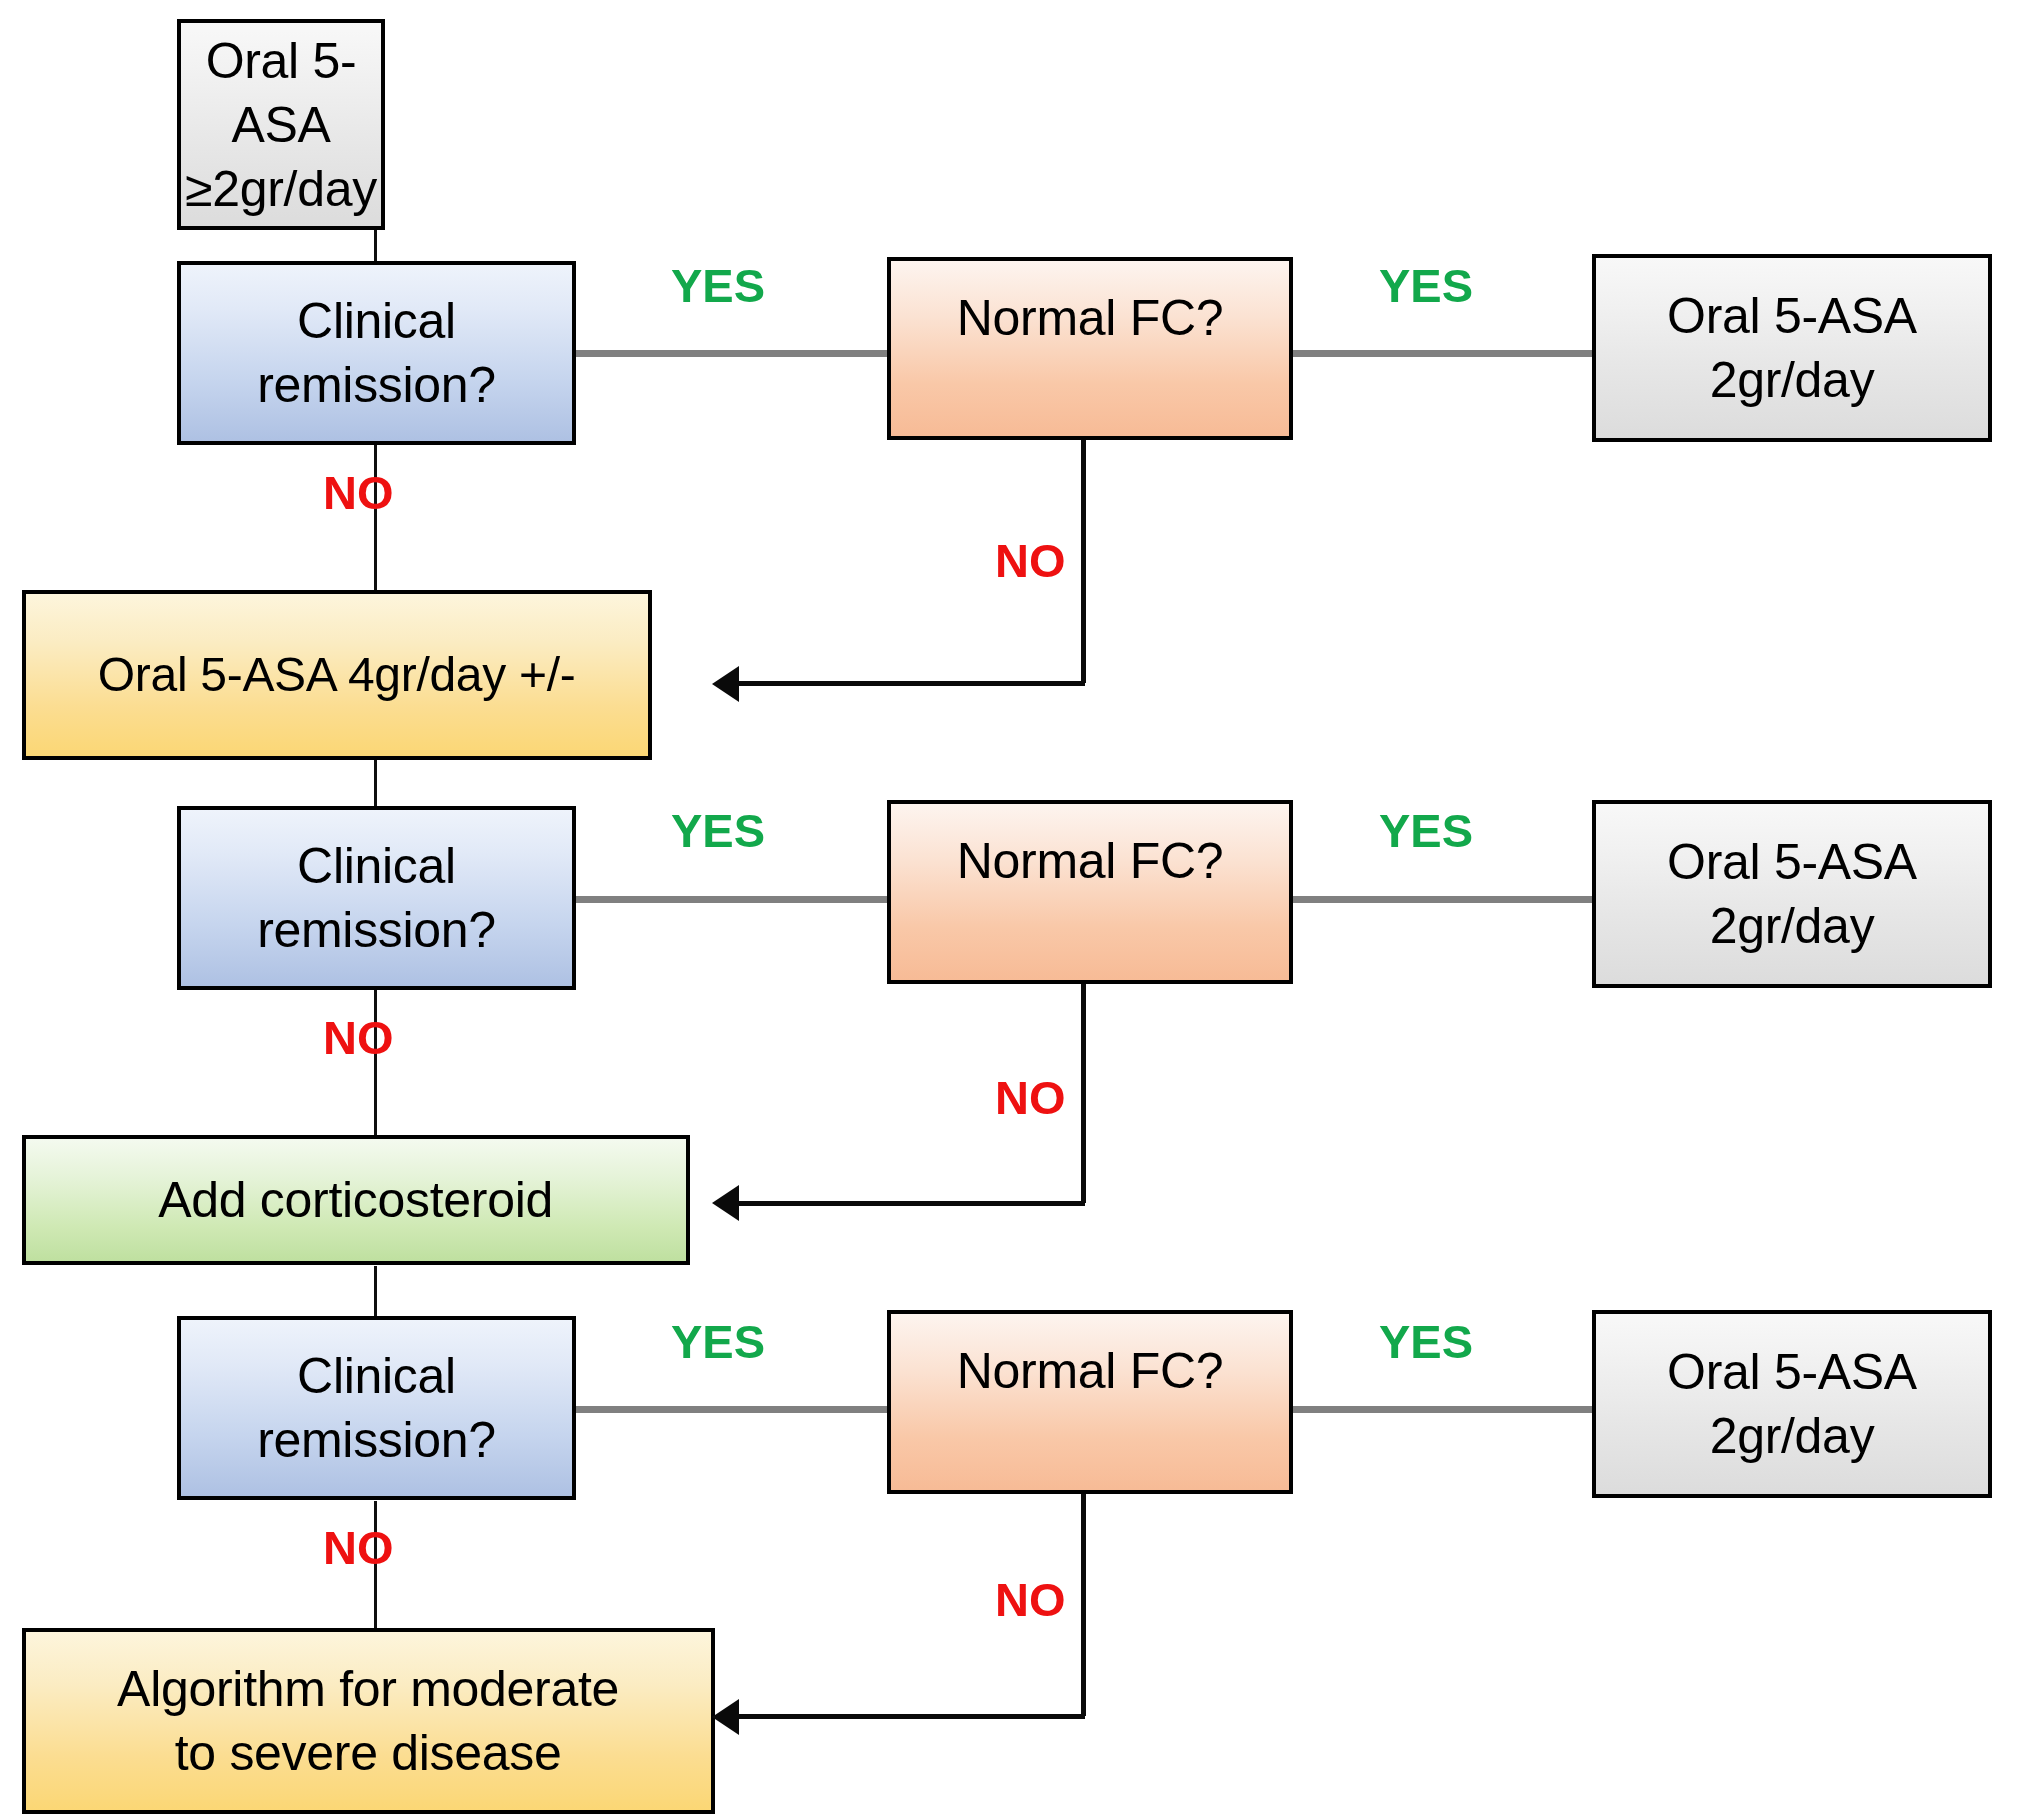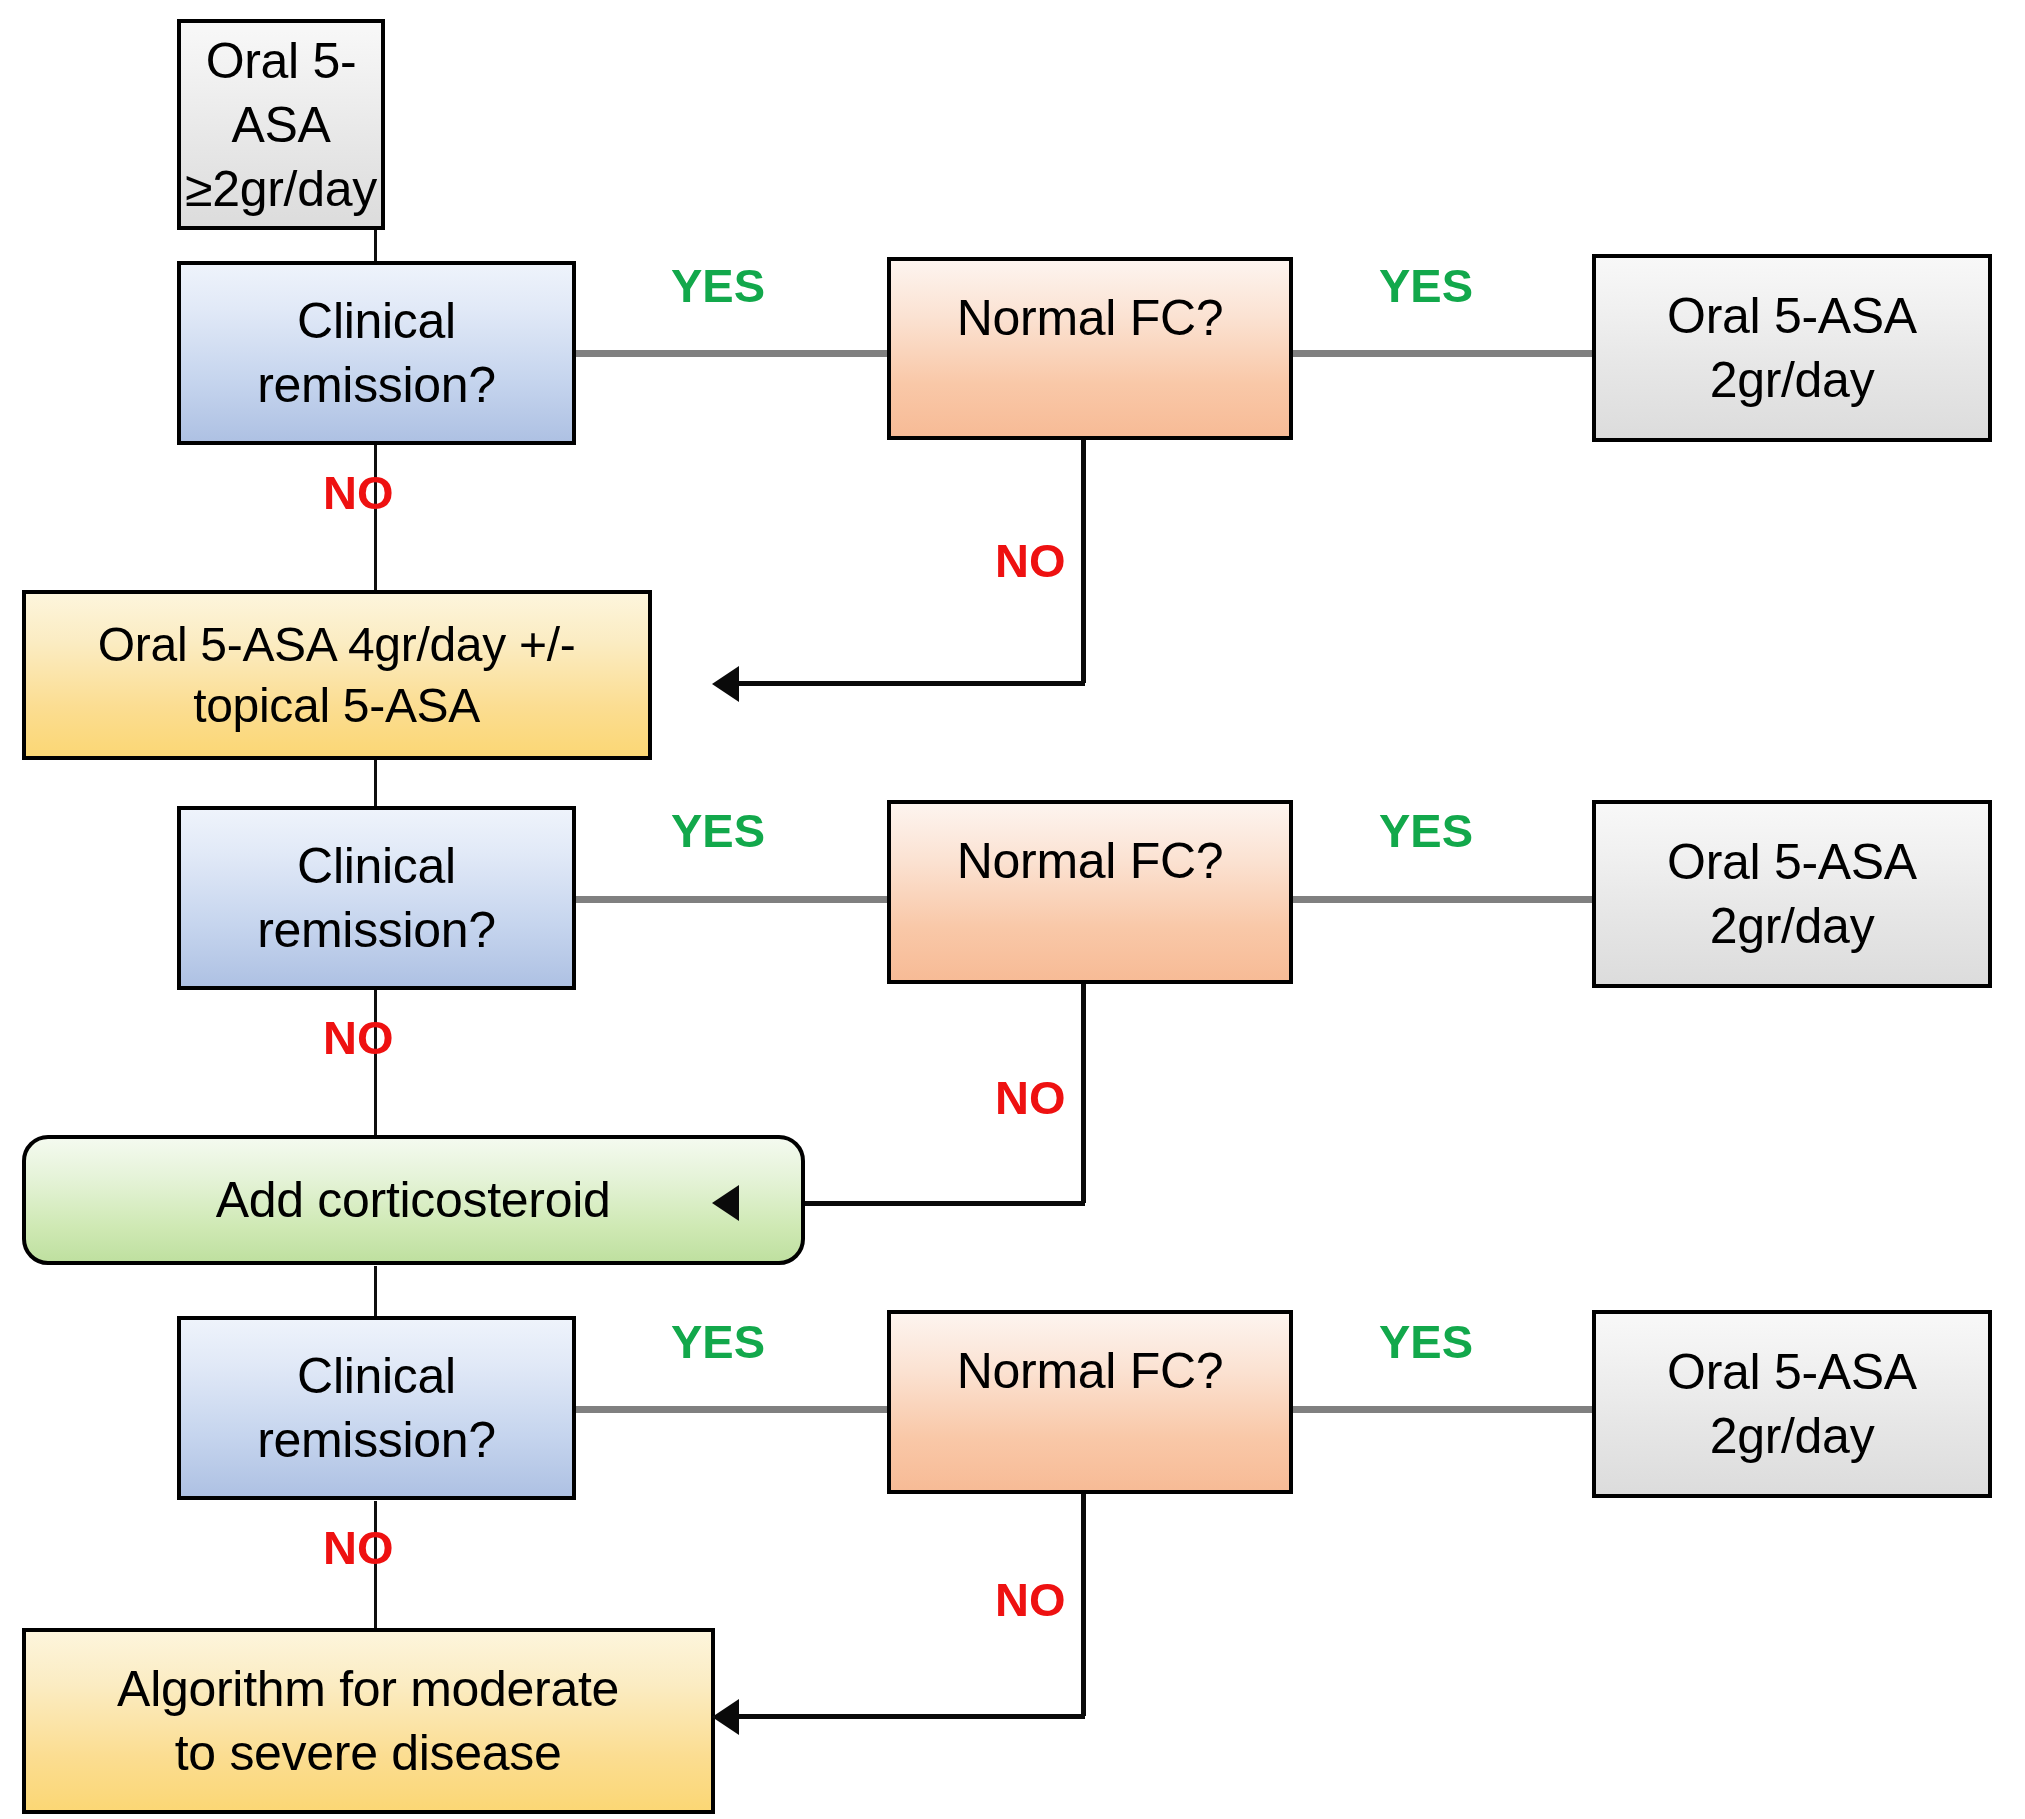--- a/index.html
+++ b/index.html
@@ -137,21 +137,21 @@
 
   <div class="conn-v" style="left:374px; top:445px; height:145px;"></div>
   <div class="edge-label no" style="left:323px; top:469px;">NO</div>
 
   <div class="conn-v-black" style="left:1081px; top:440px; width:5.1px; height:243px;"></div>
   <div class="conn-h-black" style="left:737px; top:681px; width:348px;"></div>
   <div class="arrowhead-left" style="left:712px; top:666px;"></div>
   <div class="edge-label no" style="left:995px; top:537px;">NO</div>
 
   <div class="node yellow" style="left:21.6px; top:590px; width:630px; height:170px; font-size:48px;">
-    <span class="label"><span>Oral 5-ASA 4gr/day +/-</span><br><span>topical 5-ASA</span></span>
+    <span class="label"><span>Oral 5-ASA 4gr/day +/-</span><br></span>
   </div>
 
   <div class="conn-v" style="left:374px; top:760px; height:46px;"></div>
 
   <div class="node blue" style="left:177px; top:806px; width:399px; height:184px;">
     <span class="label"><span>Clinical</span><br><span>remission?</span></span>
   </div>
 
   <div class="conn-h-gray" style="left:572px; top:896px; width:318px;"></div>
   <div class="edge-label yes" style="left:671px; top:807px;">YES</div>
@@ -168,21 +168,21 @@
   </div>
 
   <div class="conn-v" style="left:374px; top:990px; height:145px;"></div>
   <div class="edge-label no" style="left:323px; top:1014px;">NO</div>
 
   <div class="conn-v-black" style="left:1081px; top:984px; width:5.1px; height:219px;"></div>
   <div class="conn-h-black" style="left:737px; top:1201px; width:348px;"></div>
   <div class="arrowhead-left" style="left:712px; top:1185px;"></div>
   <div class="edge-label no" style="left:995px; top:1074px;">NO</div>
 
-  <div class="node green" style="left:21.6px; top:1135px; width:783px; height:130px;border-radius:26px;">
+  <div class="node green" style="left:21.6px; top:1135px; width:668px; height:130px;">
     <span class="label">Add corticosteroid</span>
   </div>
 
   <div class="conn-v" style="left:374px; top:1266px; height:51px;"></div>
 
   <div class="node blue" style="left:177px; top:1316px; width:399px; height:184px;">
     <span class="label"><span>Clinical</span><br><span>remission?</span></span>
   </div>
 
   <div class="conn-h-gray" style="left:572px; top:1406px; width:318px;"></div>

